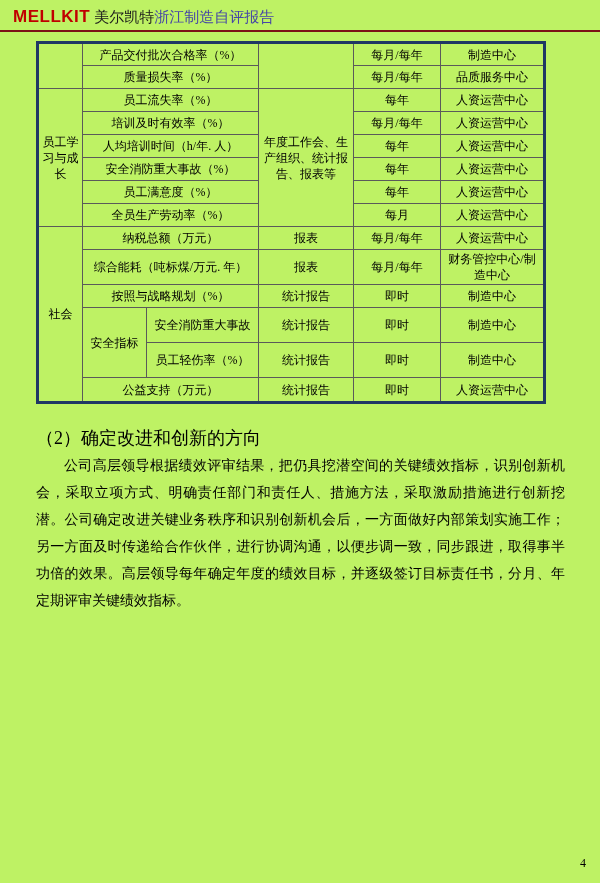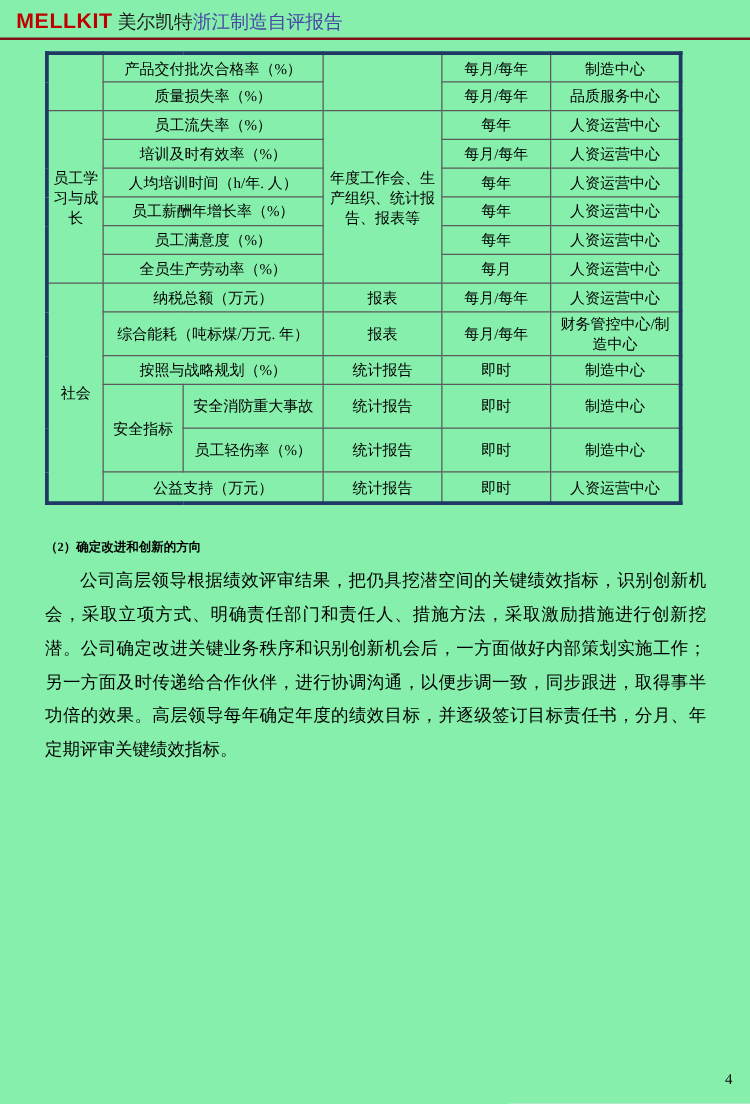--- a/index.html
+++ b/index.html
@@ -1,18 +1,18 @@
 <!DOCTYPE html>
 <html><head>
 <meta charset="utf-8">
 <style>
   html,body{margin:0;padding:0;background:#e8e8e8;}
   .page{
     width:600px;height:883px;position:relative;margin:0 auto;
-    background:#86efac;overflow:hidden;color:#000;
+    background:#bef264;overflow:hidden;color:#000;
     font-family:"Liberation Serif","DejaVu Serif",serif;
   }
   
   .header-line{padding:7px 0 0 13px;white-space:nowrap;}
   .brand{color:#c00000;font-family:"Liberation Sans","DejaVu Sans",sans-serif;
          font-weight:bold;font-size:17px;letter-spacing:.5px;}
   .company{color:#1c1c1c;font-size:15px;}
   .doc-title{color:#4646a6;font-size:15px;}
   .header-rule{border-bottom:2px solid #7c1216;margin-top:3px;width:100%;}
   
@@ -22,21 +22,21 @@
     border:3px solid #1f3864;
   }
   table.kpi td{
     border:1px solid #5a5a5a;text-align:center;vertical-align:middle;
     padding:1px 2px;line-height:16px;overflow:hidden;
   }
   tr.r{height:23px;} tr.tall{height:35px;} tr.last{height:25px;}
   
   .bodytext{margin:21px 35px 0 36px;font-size:14px;line-height:27px;text-align:justify;}
   .bodytext p{margin:0;text-indent:2em;}
-  .bodytext .subhead{margin:0;text-indent:0;font-weight:bold;line-height:27px;font-size:10px;}
+  .bodytext .subhead{margin:0;text-indent:0;font-weight:normal;line-height:27px;font-size:18px;}
   
   .page-num{position:absolute;right:14px;bottom:12px;font-size:12px;}
 </style>
 </head>
 <body>
 
 <div class="page">
 
   <div class="header-line">
     <span class="brand">MELLKIT</span>
@@ -77,21 +77,21 @@
       <td colspan="2">培训及时有效率（%）</td>
       <td>每月/每年</td>
       <td>人资运营中心</td>
     </tr>
     <tr class="r">
       <td colspan="2">人均培训时间（h/年. 人）</td>
       <td>每年</td>
       <td>人资运营中心</td>
     </tr>
     <tr class="r">
-      <td colspan="2">员工薪酬年增长率（%）</td>
+      <td colspan="2">安全消防重大事故（%）</td>
       <td>每年</td>
       <td>人资运营中心</td>
     </tr>
     <tr class="r">
       <td colspan="2">员工满意度（%）</td>
       <td>每年</td>
       <td>人资运营中心</td>
     </tr>
     <tr class="r">
       <td colspan="2">全员生产劳动率（%）</td>

